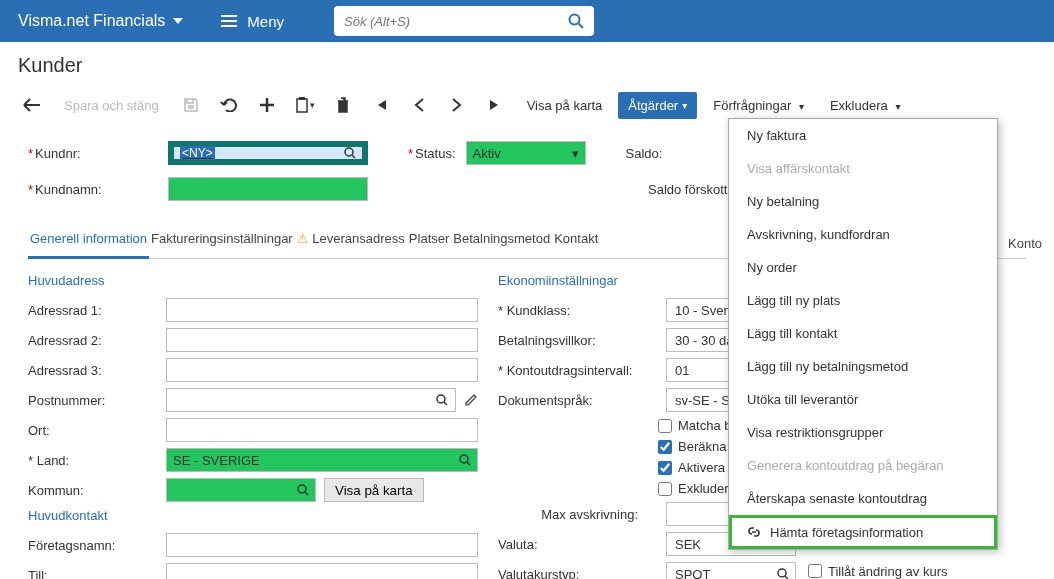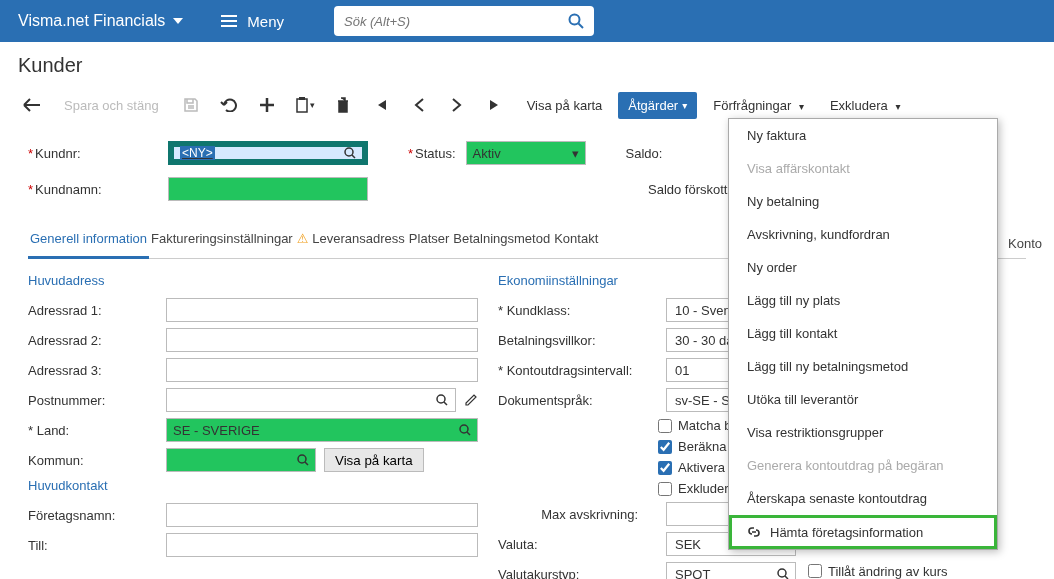--- a/index.html
+++ b/index.html
@@ -231,20 +231,24 @@
               </svg>
           </span>
         </div>
         <span style="cursor:pointer">
           <svg width="14" height="14" viewBox="0 0 14 14">
               <path d="M2 12 L4 12 L12 4 L10 2 L2 10 Z" stroke="#333" stroke-width="1.2" fill="none"></path>
             </svg>
         </span>
       </div>
       <div class="form-row">
+          <div class="lbl">Ort:</div>
+          <div class="inp"><input type="text" style=""></div>
+        </div>
+      <div class="form-row">
         <div class="lbl"><span>* </span><span>Land:</span></div>
         <div class="inp" style="position:relative">
           <div class="input-box" style="width:100%">
             <span>SE - SVERIGE</span>
             <span class="lookup-icon">
               <svg width="12" height="12" viewBox="0 0 12 12">
                   <circle cx="5" cy="5" r="4" stroke="#333" stroke-width="1.5" fill="none"></circle>
                   <line x1="8" y1="8" x2="11" y2="11" stroke="#333" stroke-width="1.5"></line>
                 </svg>
             </span>

